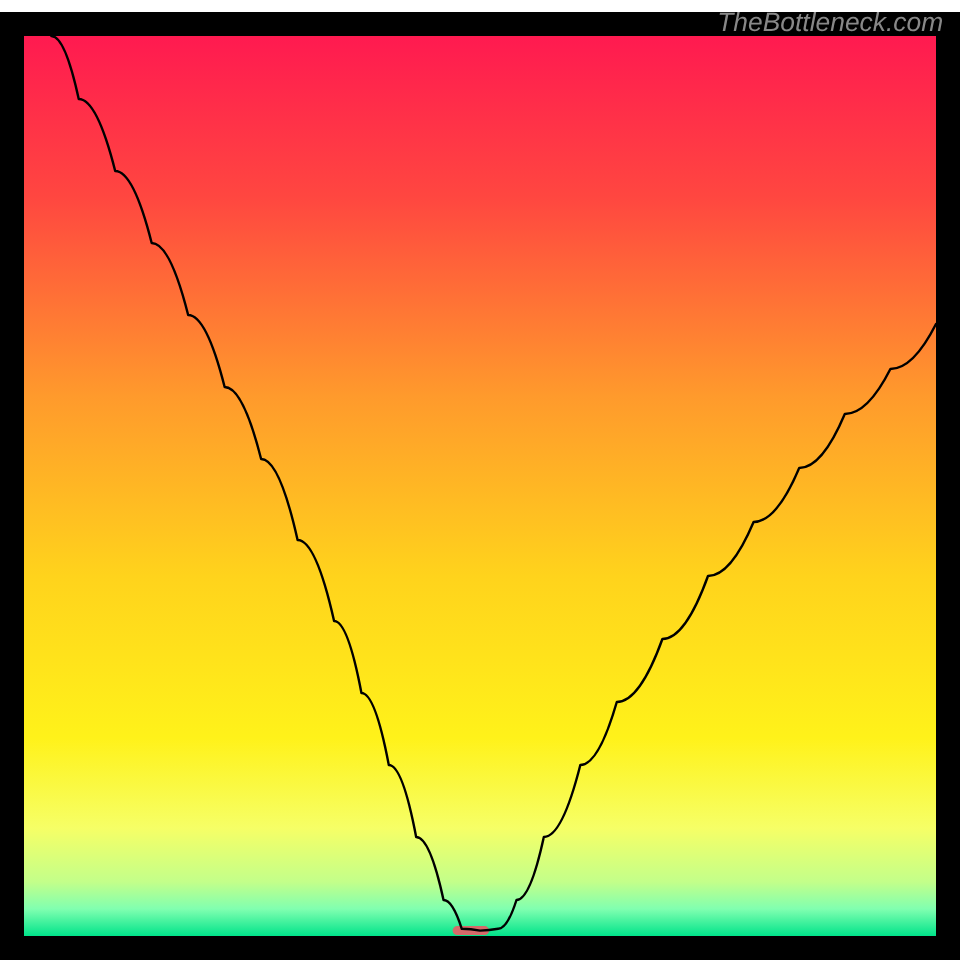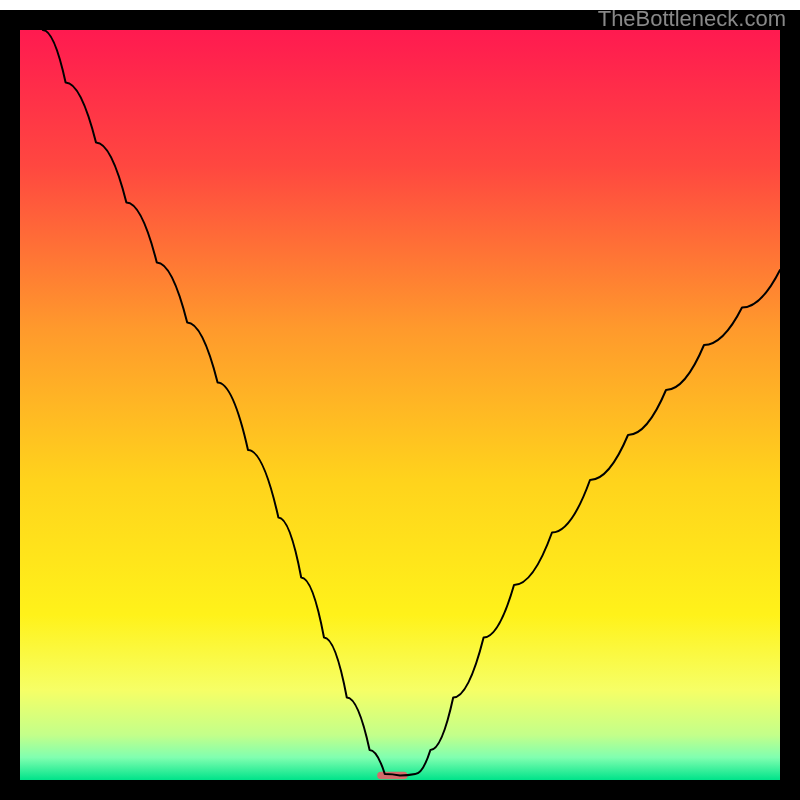--- a/index.html
+++ b/index.html
@@ -18,20 +18,21 @@
   }
   .watermark {
     position: absolute;
     top: 6px;
     right: 14px;
     color: #888;
     font-size: 22px;
     font-weight: 500;
     z-index: 30;
     user-select: none;
+    font-style: italic;
   }
   svg.chart {
     position: absolute;
     top: 0;
     left: 0;
   }
 </style>
 </head>
 <body>
 

